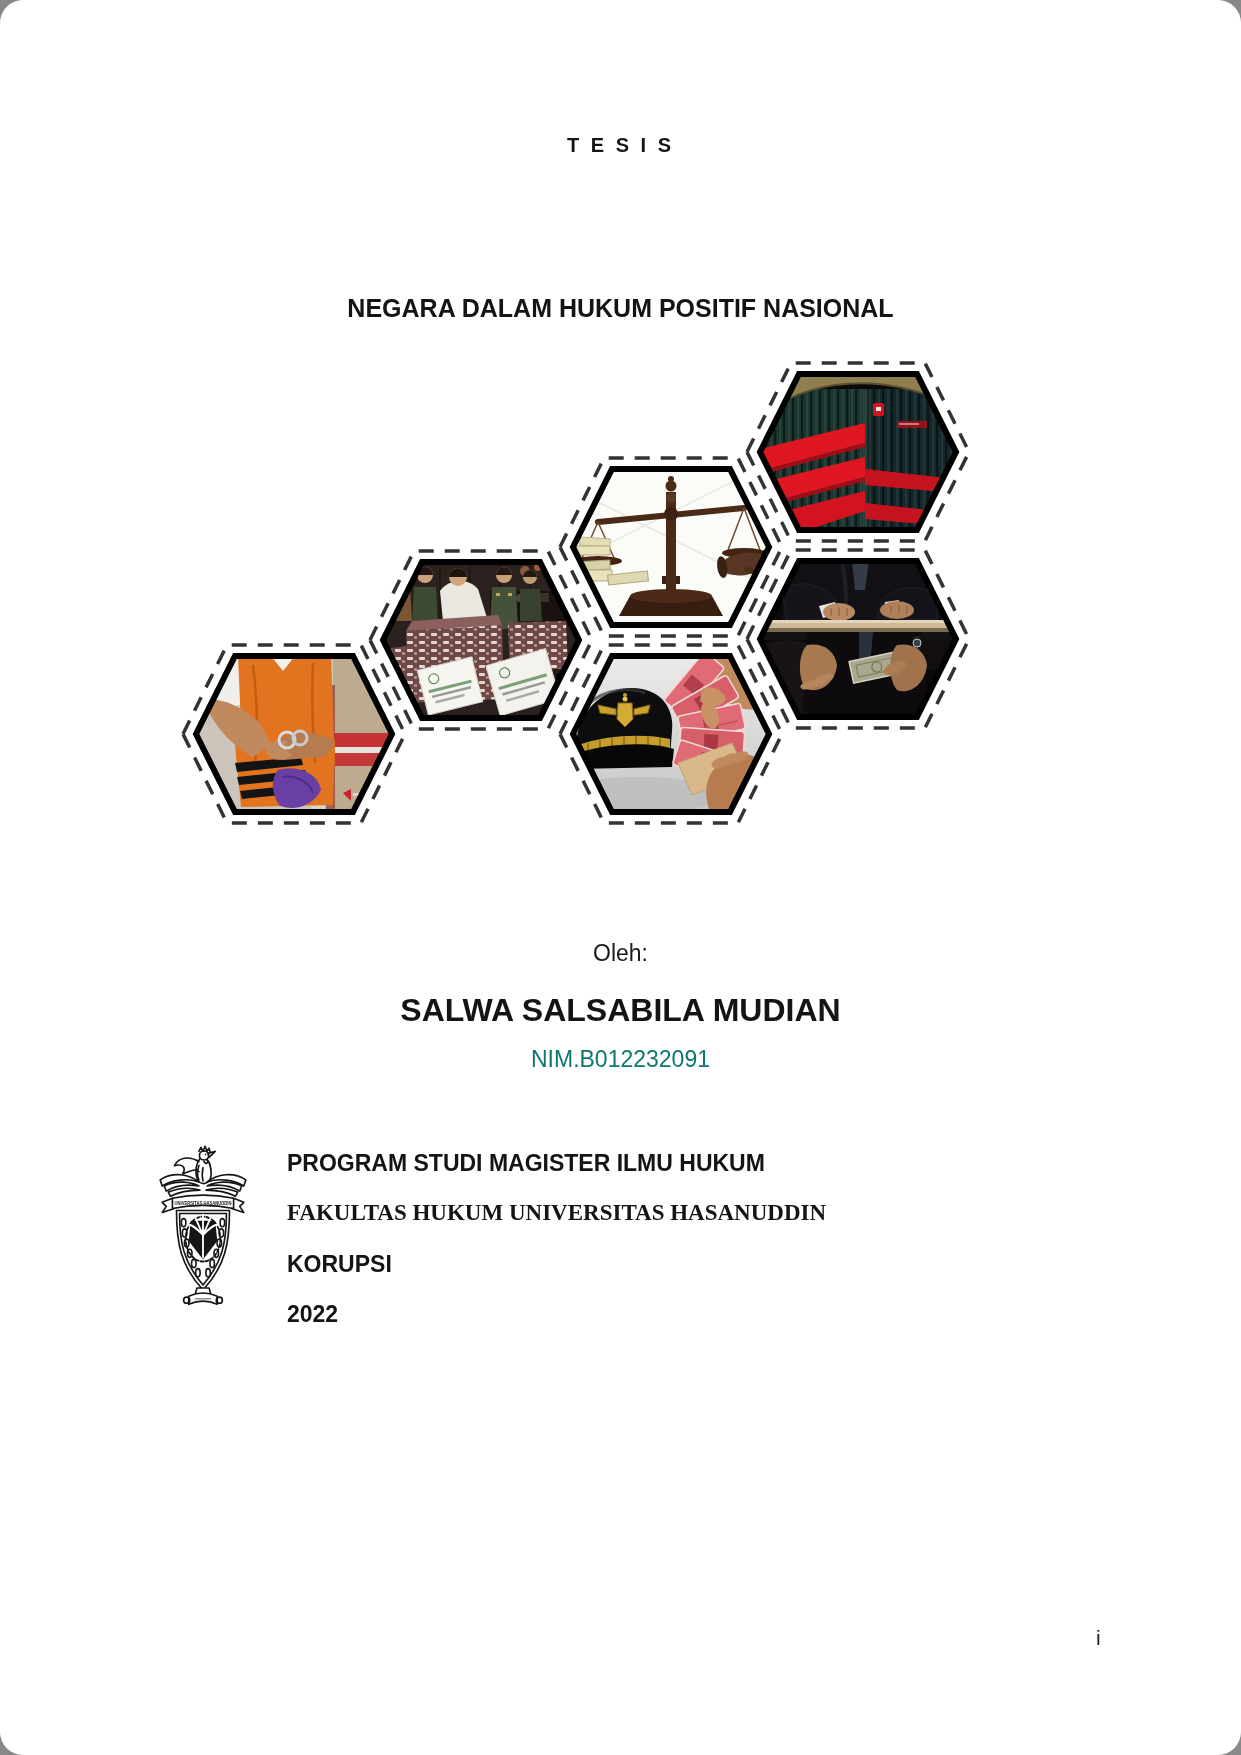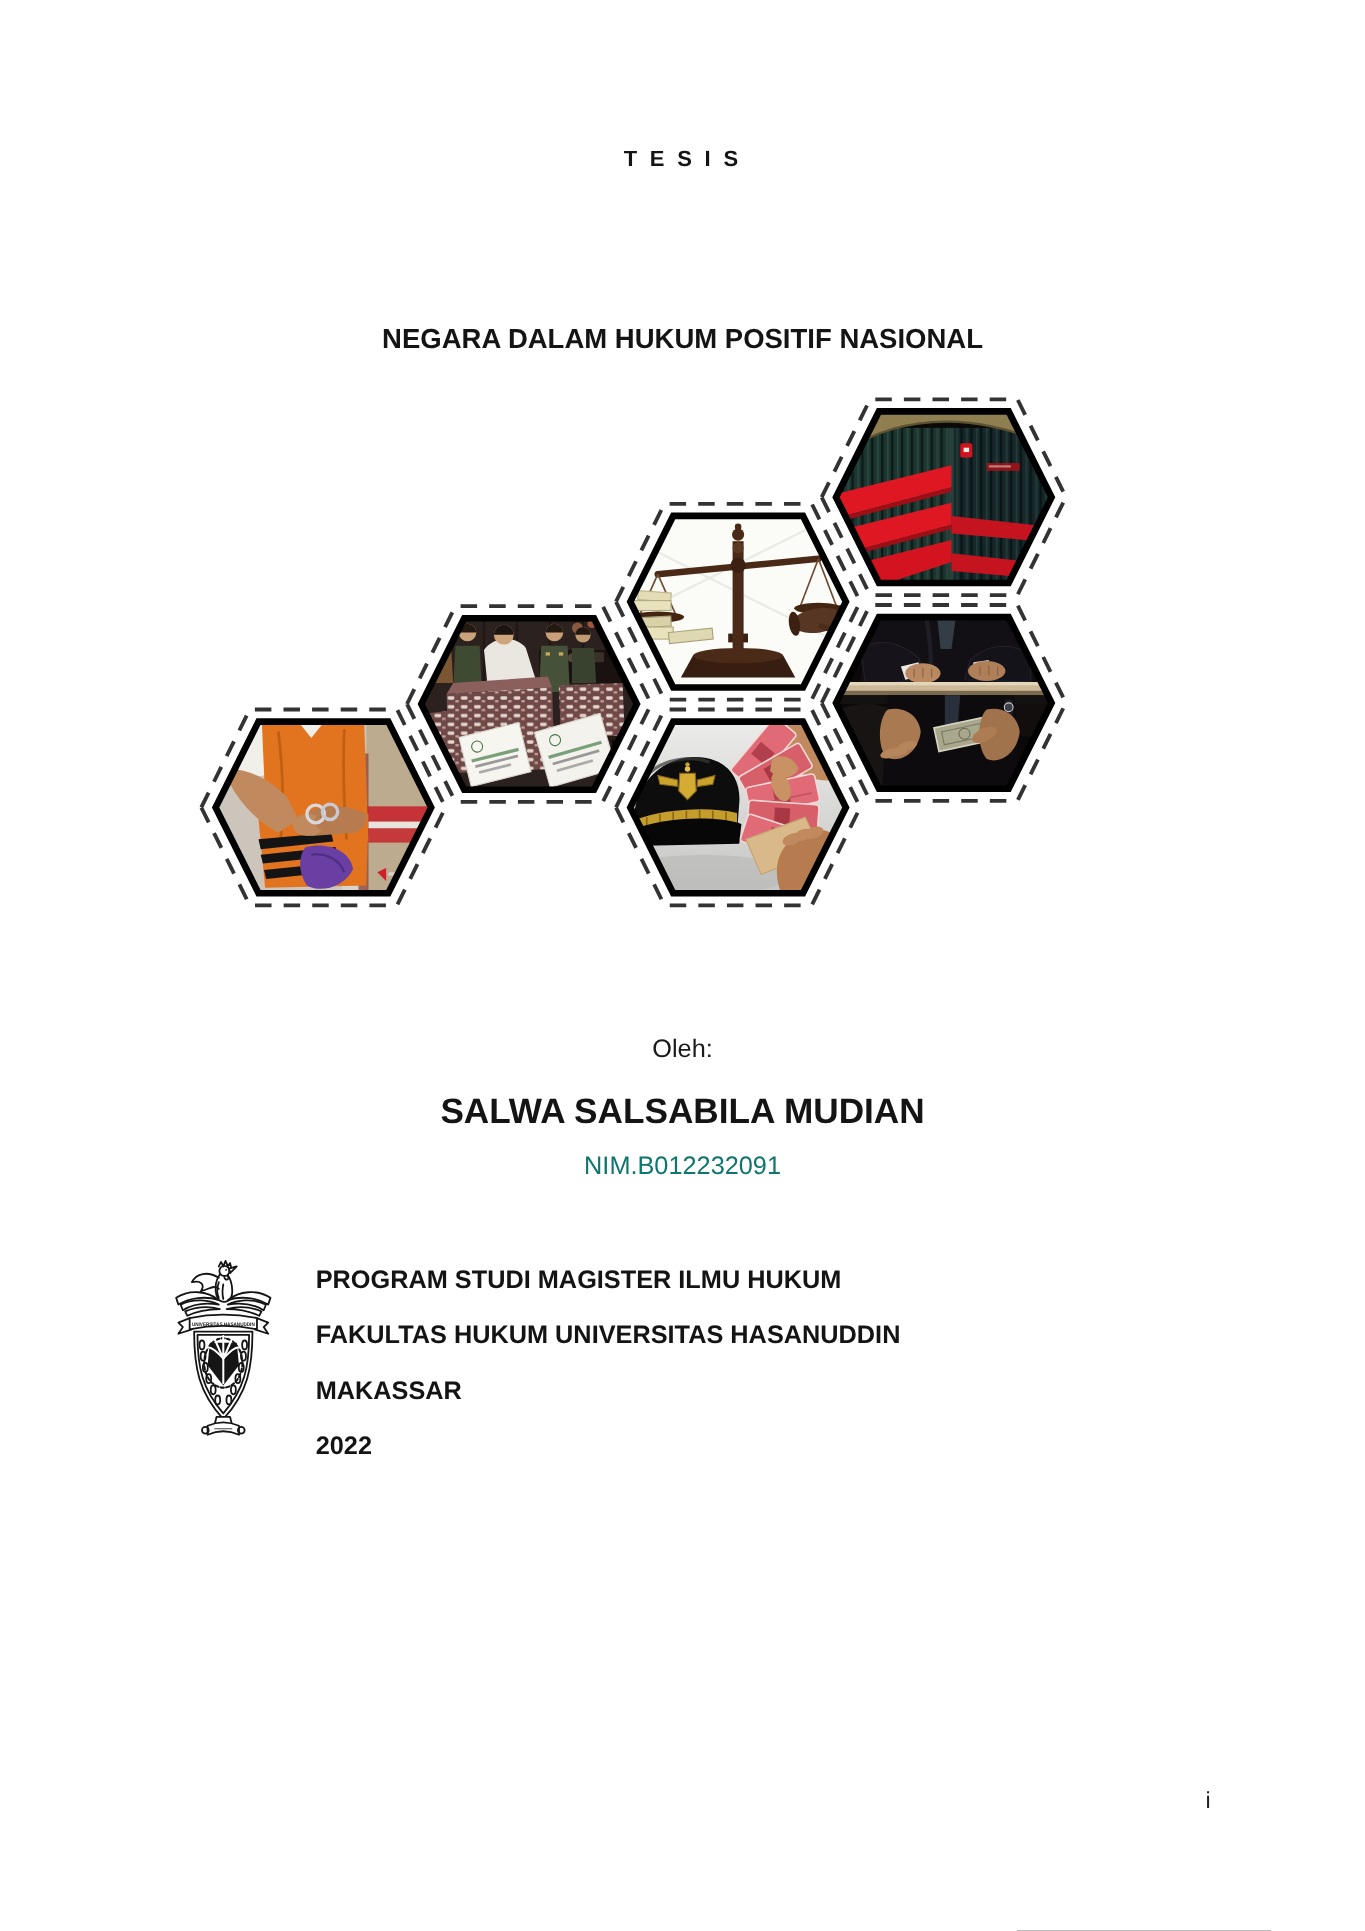--- a/index.html
+++ b/index.html
@@ -4,33 +4,34 @@
 <style>
   html,body{margin:0;padding:0;background:#888;}
   .page{
     position:relative;
     width:1241px;height:1755px;
     margin:0 auto;
     background:#ffffff;
     font-family:"Liberation Sans", sans-serif;
     color:#111;
     overflow:hidden;
+    border-radius:23px;
   }
   .abs{position:absolute;}
   .centered{left:0;right:0;text-align:center;}
   .doc-kind{top:134px;font-size:20px;font-weight:bold;letter-spacing:3px;color:#141414;}
   .title-line{font-size:25px;font-weight:bold;color:#141414;}
   .title-1{top:235px;}
   .title-2{top:274px;margin-top:20px;}
   .oleh{top:940px;font-size:23px;color:#1a1a1a;}
   .author-name{top:992px;font-size:32px;font-weight:bold;color:#141414;}
   .author-nim{top:1046px;font-size:23px;color:#0f766e;}
   .inst-line{left:287px;font-size:23px;font-weight:bold;color:#141414;white-space:nowrap;}
   .inst-1{top:1150px;}
-  .inst-2{top:1200px;}
+  .inst-2{top:1200px;font-family:Liberation Serif, serif;}
   .inst-3{top:1251px;}
   .inst-4{top:1301px;}
   .page-num{left:1096px;top:1626px;font-size:21px;color:#222;}
   .collage{left:0;top:0;width:1241px;height:1755px;}
   .logo-box{left:152px;top:1144px;width:102px;height:186px;}
   .hex-dash{fill:none;stroke:#333333;stroke-width:3.5;stroke-dasharray:15 11;}
   .hex-solid{fill:none;stroke:#000000;stroke-width:6;stroke-linejoin:miter;}
   .seal{stroke:#151515;stroke-width:1.6;fill:none;stroke-linecap:round;stroke-linejoin:round;}
   .seal-fill{fill:#151515;stroke:none;}
 </style>
@@ -390,17 +391,17 @@
       <path d="M36,148 C45,144 55,144 64,148 L64,156 C55,152 45,152 36,156 Z" fill="#ffffff"></path>
       <circle cx="34" cy="152" r="3"></circle>
         <circle cx="66" cy="152" r="3"></circle>
       <rect x="42" y="150" width="16" height="1.2" class="seal-fill" opacity="0.6"></rect>
     </g>
     <text x="50" y="59" font-size="4.6" font-weight="bold" text-anchor="middle" textLength="56" lengthAdjust="spacingAndGlyphs" fill="#151515">UNIVERSITAS HASANUDDIN</text>
   </svg>
 
   <div class="abs inst-line inst-1">PROGRAM STUDI MAGISTER ILMU HUKUM</div>
   <div class="abs inst-line inst-2">FAKULTAS HUKUM UNIVERSITAS HASANUDDIN</div>
-  <div class="abs inst-line inst-3">MAKASSAR</div>
+  <div class="abs inst-line inst-3">KORUPSI</div>
   <div class="abs inst-line inst-4">2022</div>
 
   <div class="abs page-num">i</div>
 </div>
 
 </body></html>

